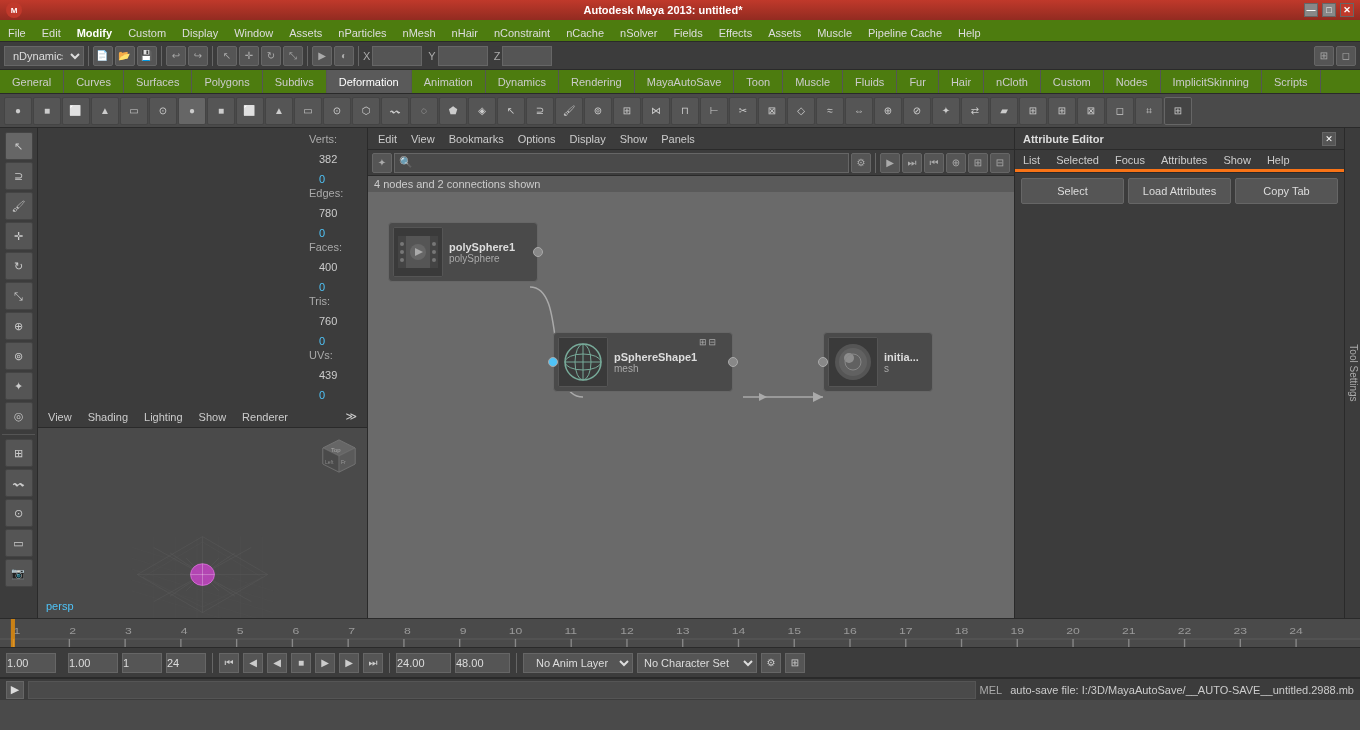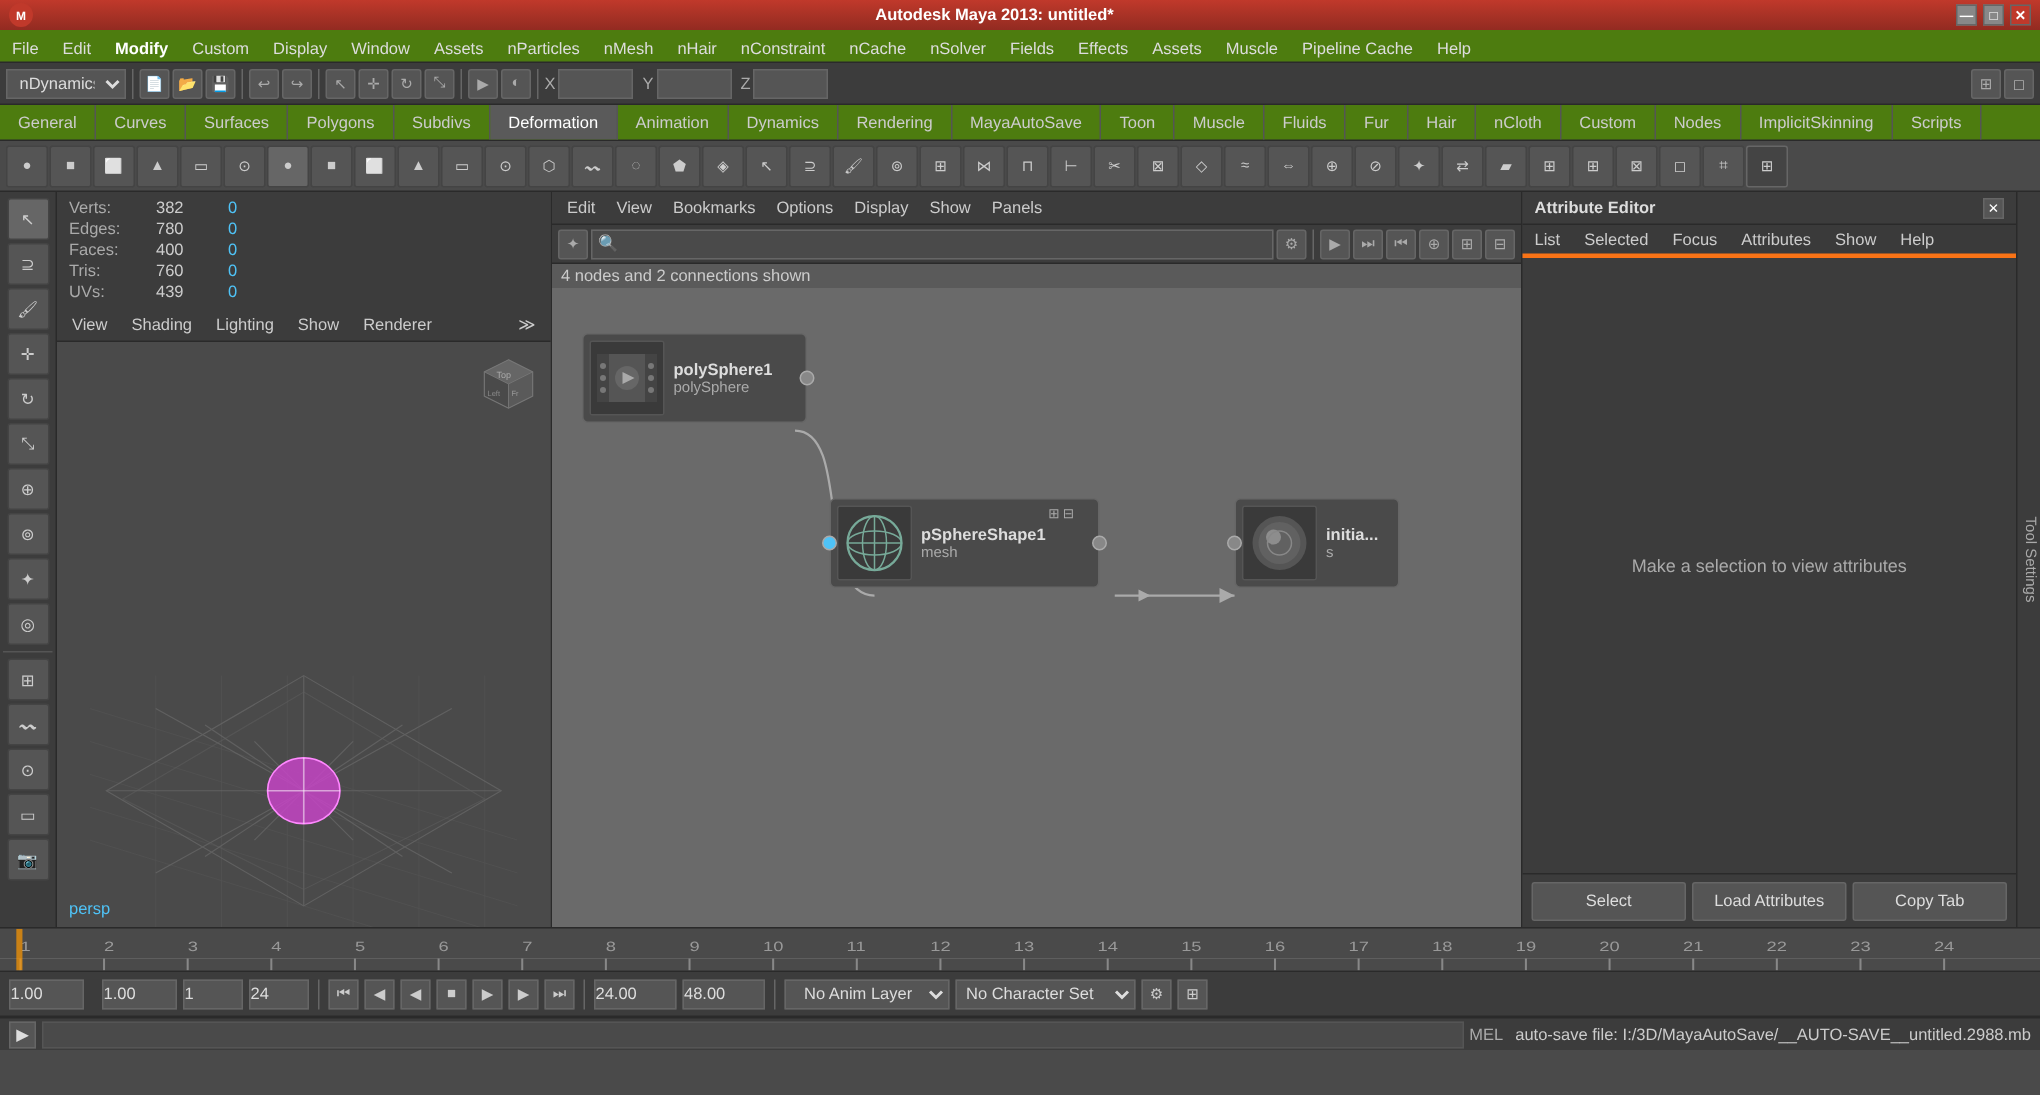--- a/index.html
+++ b/index.html
@@ -63,21 +63,21 @@
     
     #viewport-panel {
       width: 330px; background: #4a4a4a; border-right: 1px solid #2a2a2a; display: flex; flex-direction: column;
     }
     #viewport-menu {
       height: 22px; background: #3c3c3c; display: flex; align-items: center; padding: 0 4px; gap: 4px; border-bottom: 1px solid #2a2a2a;
     }
     .vp-menu-item { padding: 2px 6px; cursor: pointer; color: #ccc; font-size: 11px; }
     #viewport-content { flex: 1; position: relative; background: #4a4a4a; overflow: hidden; }
     #stats-panel { padding: 4px 8px; background: #3c3c3c; font-size: 11px; }
-    .stat-row { display: flex; gap: 8px; align-items: center; padding: 1px 0; }
+    .stat-row { display: flex; gap: 8px; align-items: flex-end; padding: 1px 0; flex-direction: column; }
     .stat-label { color: #aaa; width: 50px; }
     .stat-val { color: #ccc; width: 40px; }
     .stat-val.blue { color: #4fc3f7; }
 
     
     #node-editor {
       flex: 1; display: flex; flex-direction: column; background: #5a5a5a;
     }
     #node-editor-menu {
       height: 22px; background: #3c3c3c; display: flex; align-items: center; padding: 0 4px; gap: 2px; border-bottom: 1px solid #2a2a2a;
@@ -554,23 +554,20 @@
         <div class="title-btn" style="background:#555;">✕</div>
       </div>
     </div>
     <div id="attr-editor-tabs">
       <span class="attr-tab">List</span>
       <span class="attr-tab">Selected</span>
       <span class="attr-tab">Focus</span>
       <span class="attr-tab">Attributes</span>
       <span class="attr-tab">Show</span>
       <span class="attr-tab">Help</span>
-    </div>
-    <div id="attr-editor-content">
-      <span>Make a selection to view attributes</span>
     </div>
     <div id="attr-editor-bottom">
       <button class="attr-btn">Select</button>
       <button class="attr-btn">Load Attributes</button>
       <button class="attr-btn">Copy Tab</button>
     </div>
   </div>
 
   <div id="right-tool-panel">
     <div class="vert-text">Tool Settings</div>

